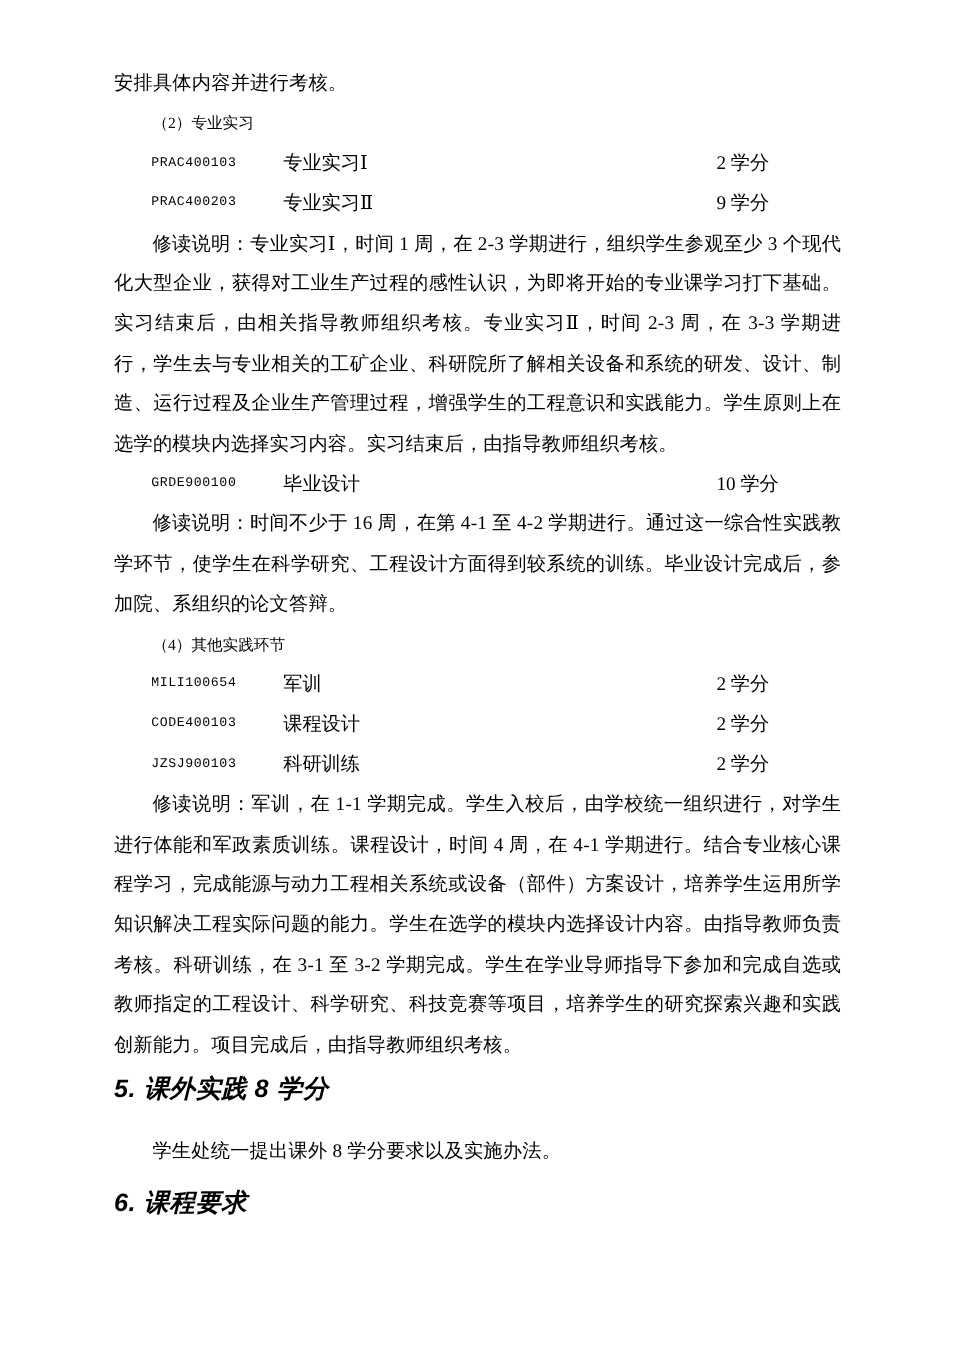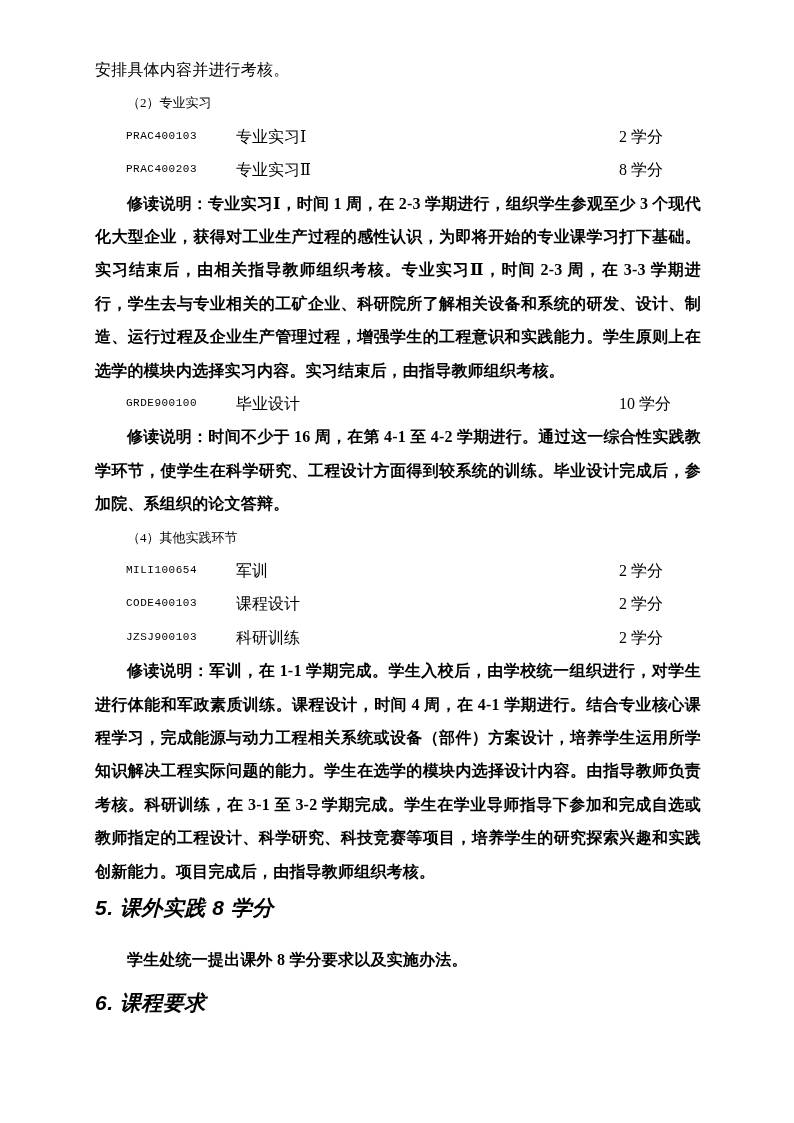--- a/index.html
+++ b/index.html
@@ -22,21 +22,21 @@
     top: 53px;
     width: 606px;
   }
   p.body {
     margin: 0;
     font-size: 16px;
     line-height: 33.4px;
     text-align: justify;
     letter-spacing: 0.2px;
   }
-  p.indent { text-indent: 32px; font-weight: bold; }
+  p.indent { text-indent: 32px; }
   p.sub {
     margin: 0;
     font-size: 13px;
     line-height: 33.4px;
     text-indent: 32px;
   }
   .course-row {
     position: relative;
     height: 33.4px;
     font-size: 16px;
@@ -50,21 +50,21 @@
     font-size: 11px;
     letter-spacing: 0.5px;
   }
   .course-row .cname {
     position: absolute;
     left: 141px;
     top: 0;
   }
   .course-row .credit {
     position: absolute;
-    left: 524px;
+    left: 502px;
     top: 0;
   }
   h2.sect {
     margin: 0;
     font-family: "Liberation Sans", "DejaVu Sans", sans-serif;
     font-weight: bold;
     font-size: 21px;
     line-height: 33px;
     letter-spacing: 0.5px;
     font-style: italic;
@@ -85,21 +85,21 @@
 
     <div class="course-row">
       <span class="code">PRAC400103</span>
       <span class="cname">专业实习Ⅰ</span>
       <span class="credit">2 学分</span>
     </div>
 
     <div class="course-row">
       <span class="code">PRAC400203</span>
       <span class="cname">专业实习Ⅱ</span>
-      <span class="credit">8 学分</span>
+      <span class="credit">9 学分</span>
     </div>
 
     <p class="body indent">修读说明：专业实习Ⅰ，时间 1 周，在 2-3 学期进行，组织学生参观至少 3 个现代化大型企业，获得对工业生产过程的感性认识，为即将开始的专业课学习打下基础。实习结束后，由相关指导教师组织考核。专业实习Ⅱ，时间 2-3 周，在 3-3 学期进行，学生去与专业相关的工矿企业、科研院所了解相关设备和系统的研发、设计、制造、运行过程及企业生产管理过程，增强学生的工程意识和实践能力。学生原则上在选学的模块内选择实习内容。实习结束后，由指导教师组织考核。</p>
 
 
     <div class="course-row">
       <span class="code">GRDE900100</span>
       <span class="cname">毕业设计</span>
       <span class="credit">10 学分</span>
     </div>

